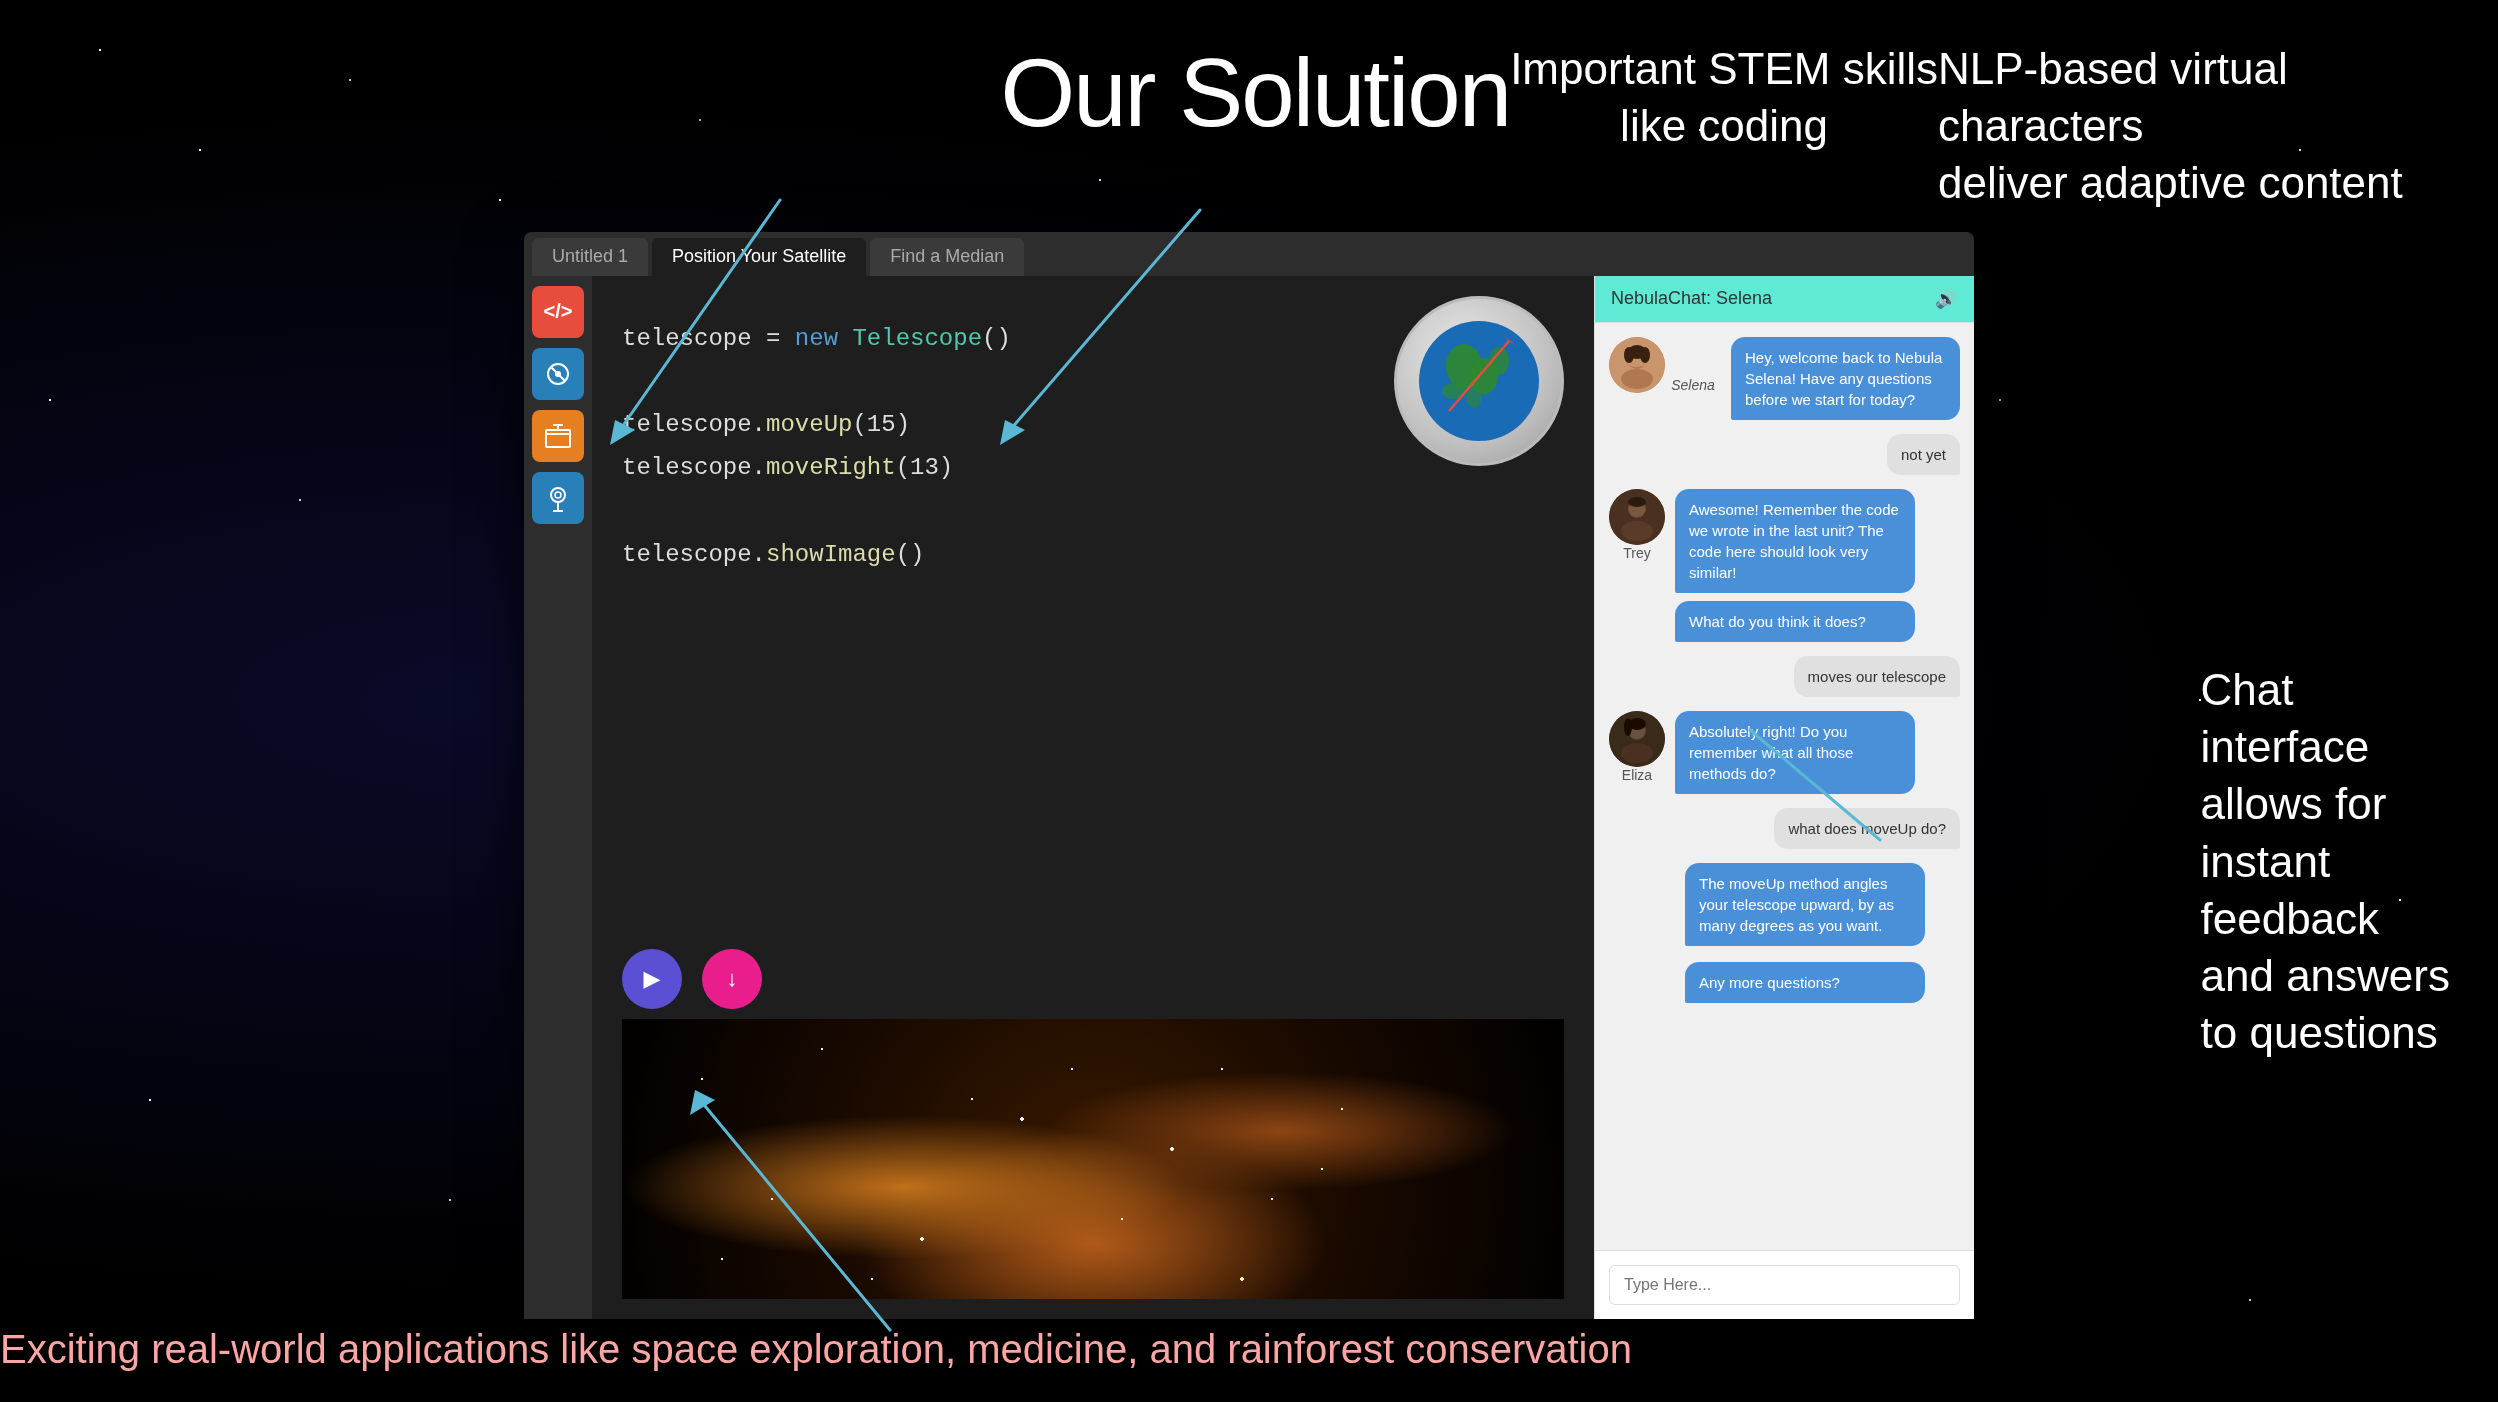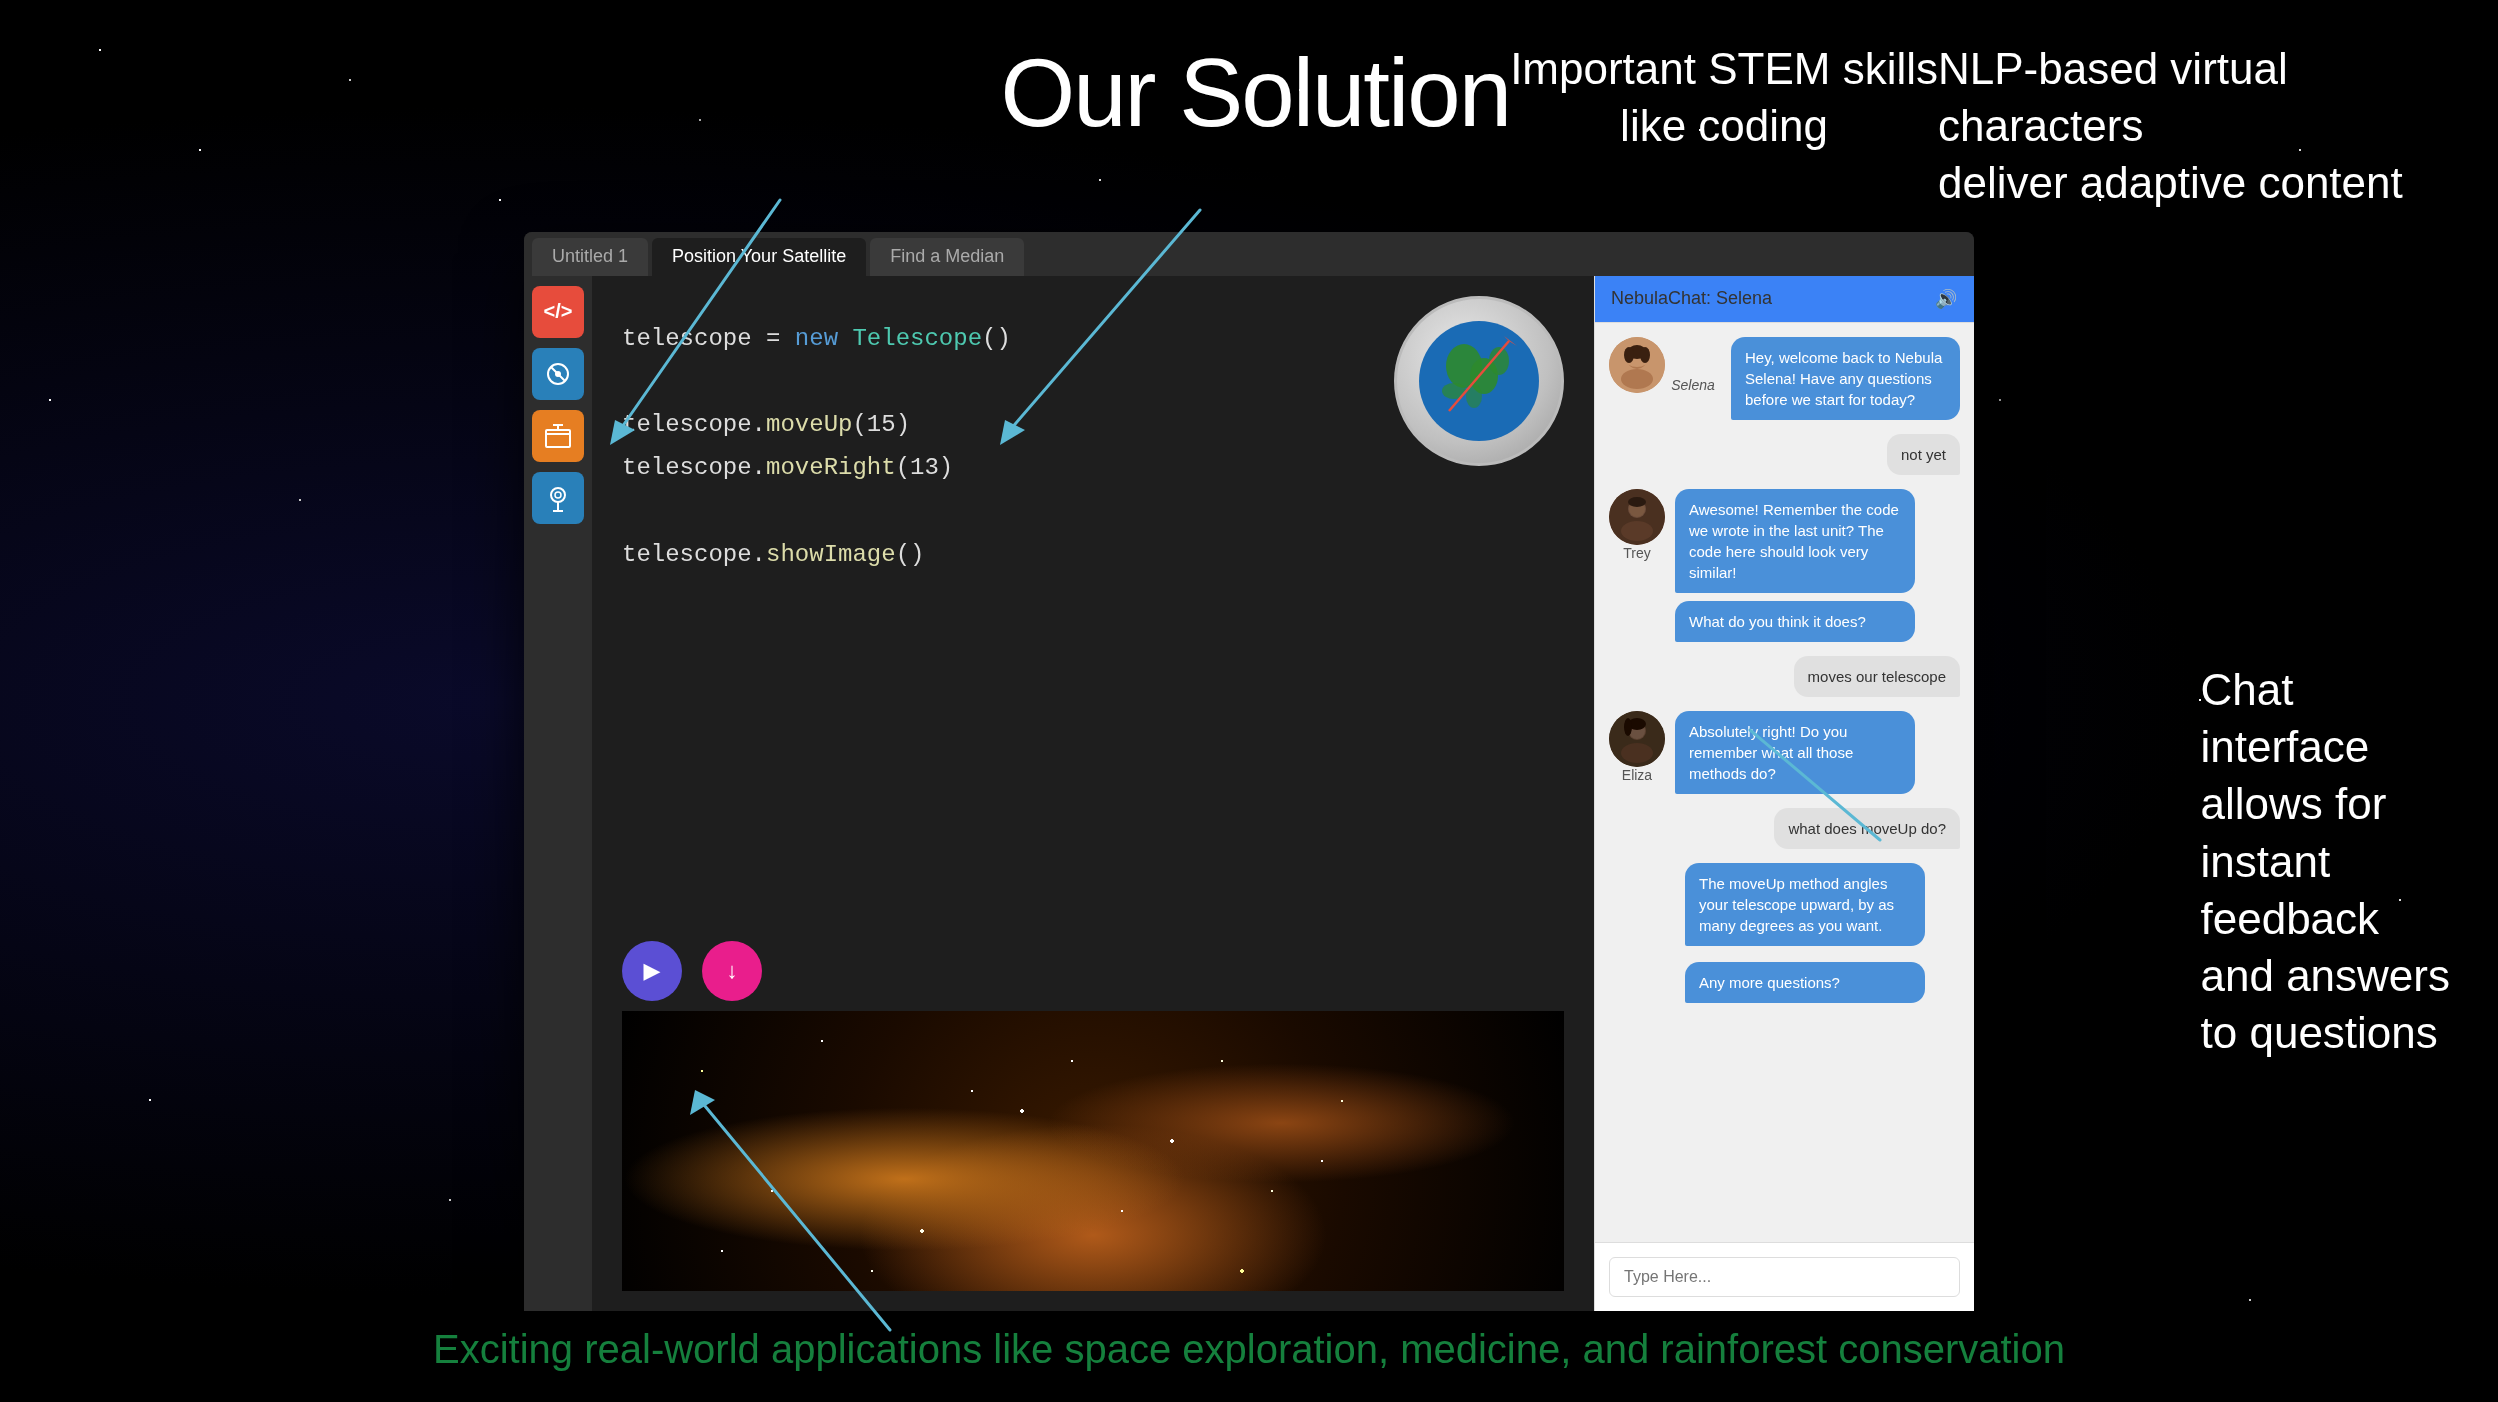--- a/index.html
+++ b/index.html
@@ -312,21 +312,21 @@
     
     .chat-panel {
       width: 380px;
       background: #f0f0f0;
       display: flex;
       flex-direction: column;
       border-left: 1px solid #ddd;
     }
 
     .chat-header {
-      background: #3b82f6;
+      background: #5eead4;
       padding: 12px 16px;
       display: flex;
       align-items: center;
       justify-content: space-between;
       border-bottom: 1px solid #ddd;
       font-size: 18px;
       color: #333;
     }
 
     .chat-scroll {
@@ -384,25 +384,25 @@
       border: 1px solid #ddd;
       border-radius: 6px;
       padding: 10px 14px;
       font-size: 16px;
       color: #999;
       outline: none;
     }
 
     
     .bottom-text {
-      text-align: center;
-      color: #15803d;
+      text-align: left;
+      color: #fca5a5;
       font-size: 40px;
       font-weight: 300;
-      padding: 16px 0 30px 0;
+      padding: 8px 0 30px 0;
       position: relative;
       z-index: 10;
     }
 
     
     .chat-annotation {
       position: absolute;
       right: 48px;
       top: 50%;
       transform: translateY(-10%);

